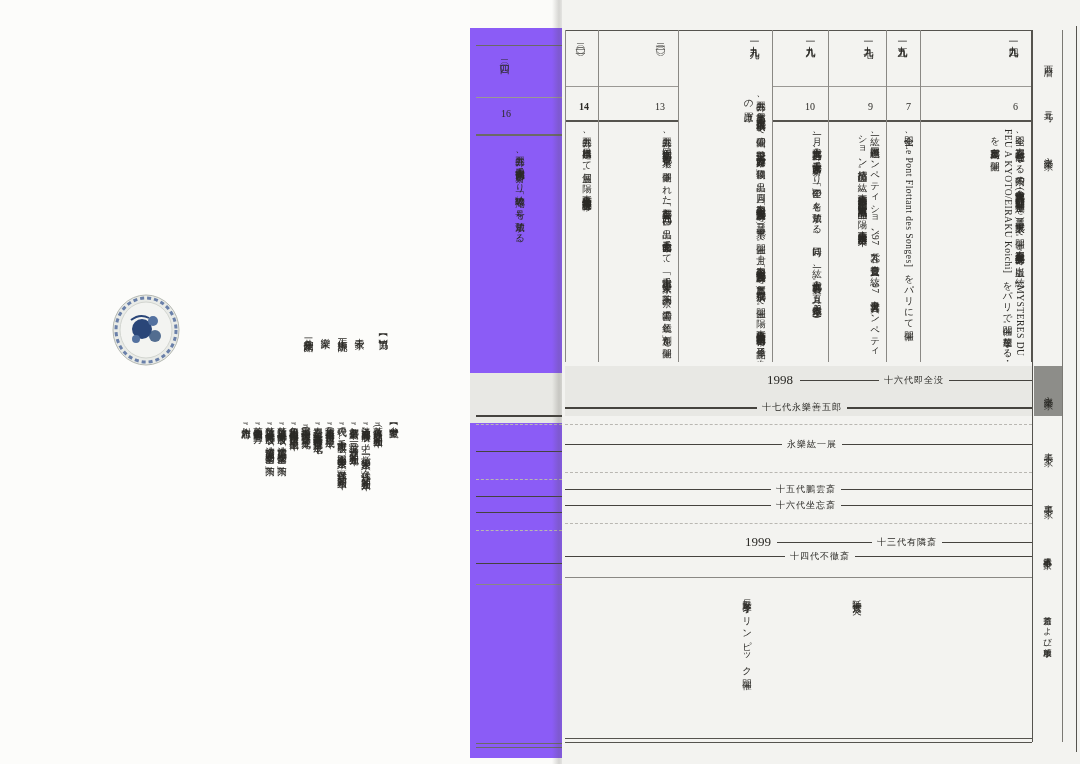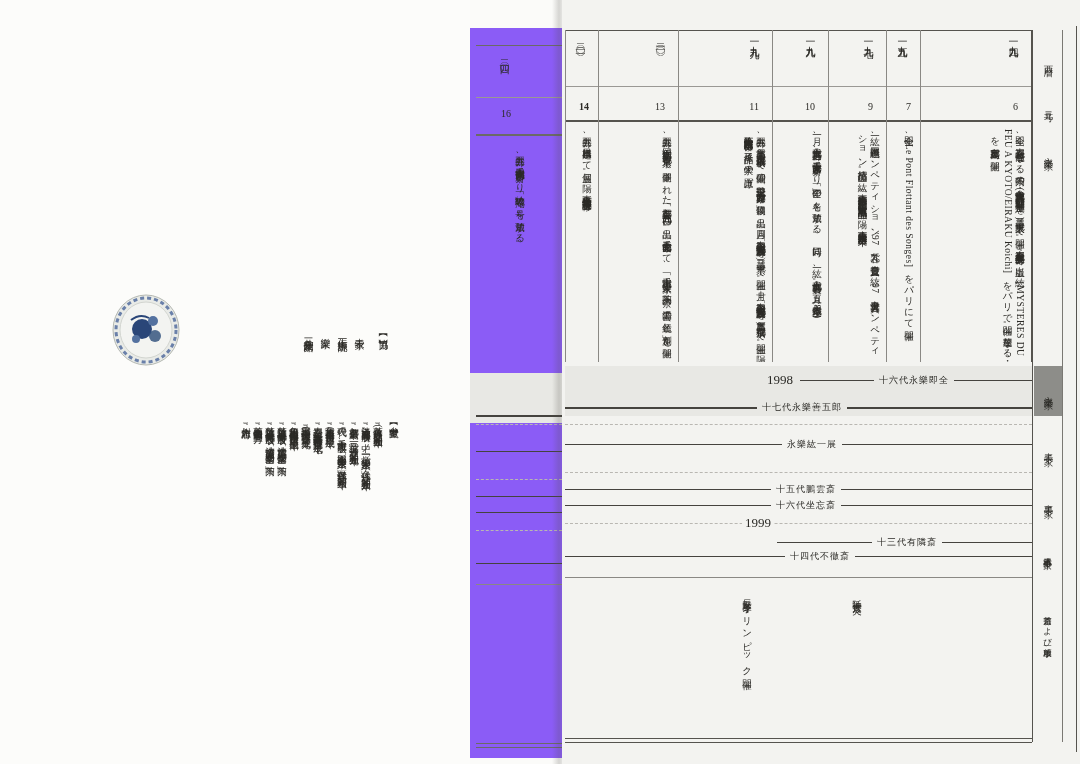--- a/index.html
+++ b/index.html
@@ -160,21 +160,20 @@
         <div class="ycell">
             <span class="yl">一九九八</span>
           </div>
         <div class="ecell">10</div>
         <div class="bcell">一月、十六代善五郎退居、表千家家元而妙斎より「即全」の名を頂戴する。同時に、紘一、十七代善五郎襲名。五月、十六代即全没(80)</div>
       </div>
       <div class="yearcol" style="width:94px;">
         <div class="ycell">
             <span class="yl">一九九九</span>
           </div>
-        <div class="ecell">11</div>
         <div class="bcell">善五郎、高島屋(東京・京都・大阪・横浜)で開催の「華甲記念 而妙斎家元好み物展」に出品。四月、襲名記念「十七代永樂善五郎展」を三越(東京)で開催。十一月、襲名記念「十七代永樂善五郎展」を高島屋(京都・横浜)で開催。陽一、東京藝術大学大学院・日本画科修了、修了作品、大学の買上げ</div>
       </div>
       <div class="yearcol" style="width:80px;">
         <div class="ycell">
             <span class="yl">二〇〇一</span>
           </div>
         <div class="ecell">13</div>
         <div class="bcell">善五郎、国立近代美術館(京都・東京)で開催された「京都工芸 一九四五〜二〇〇〇」に出品。表千家北山会館にて、「千家十職 永樂家の茶陶 茶の湯工芸の伝統と創造」を開催</div>
       </div>
       <div class="yearcol" style="width:33px;">
@@ -183,42 +182,42 @@
           </div>
         <div class="ecell" style="padding-right:9px;font-weight:bold;">14</div>
         <div class="bcell">善五郎、日本橋三越にて個展。陽一、東京藝術大学大学院博士課程修了</div>
       </div>
     </div>
 
     <div class="band-main"></div>
 
     <div class="tl-line" style="left:238px;right:48px;top:380px;"></div>
     <span class="tl-year" style="left:202px;top:381px;">1998</span>
-    <span class="tl-label onband" style="left:352px;top:381px;">十六代永樂即全</span>
+    <span class="tl-label onband" style="left:352px;top:381px;">十六代即全没</span>
 
     <div class="tl-line thick" style="left:3px;right:48px;top:407px;"></div>
     <span class="tl-label onband" style="left:240px;top:408px;text-align:right;">十七代永樂善五郎</span>
 
     <div class="rp-dash" style="left:3px;right:48px;top:424px;"></div>
 
     <div class="tl-line" style="left:3px;right:48px;top:444px;"></div>
     <span class="tl-label" style="left:250px;top:445px;">永樂紘一展</span>
 
     <div class="rp-dash" style="left:3px;right:48px;top:472px;"></div>
 
     <div class="tl-line" style="left:3px;right:48px;top:489px;"></div>
     <span class="tl-label" style="left:244px;top:490px;">十五代鵬雲斎</span>
 
     <div class="tl-line" style="left:3px;right:48px;top:505px;"></div>
     <span class="tl-label" style="left:244px;top:506px;">十六代坐忘斎</span>
 
     <div class="rp-dash" style="left:3px;right:48px;top:523px;"></div>
 
     <div class="tl-line" style="left:215px;right:48px;top:542px;"></div>
-    <span class="tl-year onpage" style="left:180px;top:524px;">1999</span>
+    <span class="tl-year onpage" style="left:180px;top:543px;">1999</span>
     <span class="tl-label" style="left:345px;top:543px;">十三代有隣斎</span>
 
     <div class="tl-line" style="left:3px;right:48px;top:556px;"></div>
     <span class="tl-label" style="left:258px;top:557px;">十四代不徹斎</span>
 
     <div class="rp-line" style="left:3px;right:48px;top:577px;background:#8a8884;"></div>
 
     <div class="event-v" style="left:288px;top:592px;height:110px;">阪神大震災</div>
     <div class="event-v" style="left:178px;top:592px;height:125px;">長野冬季オリンピック開催</div>
 

